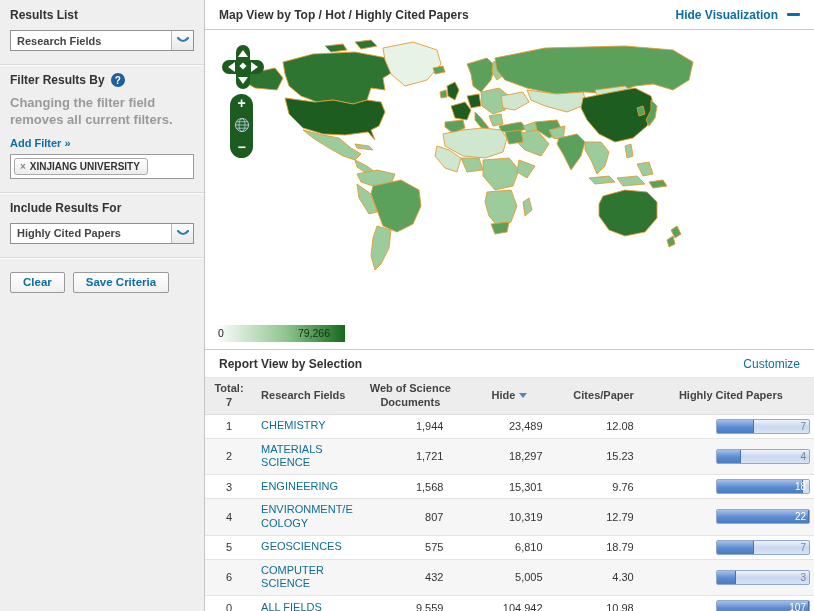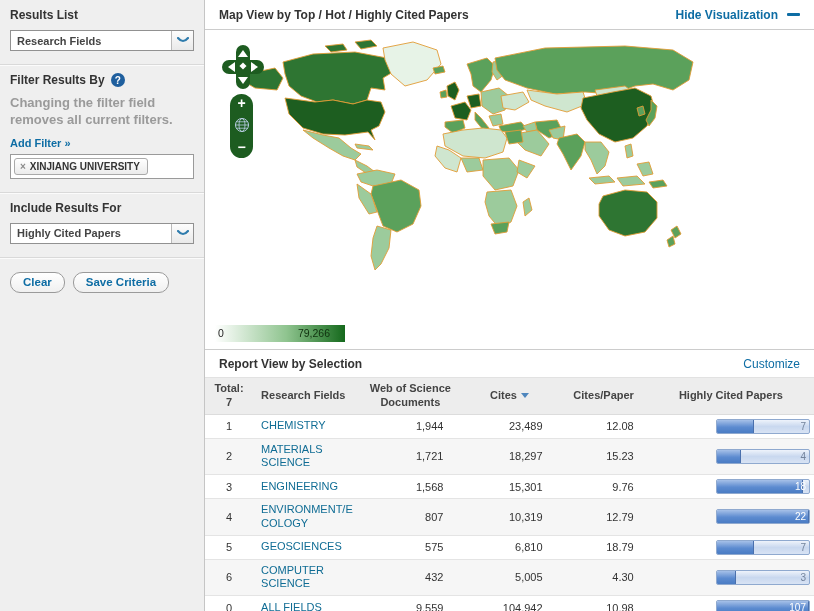--- a/index.html
+++ b/index.html
@@ -14,21 +14,21 @@
   .selectbox { height:21px; background:#fff; border:1px solid #919191; display:flex; align-items:center; justify-content:space-between; cursor:pointer; }
   .selectbox .sel-label { font-size:11px; font-weight:bold; color:#444; padding-left:6px; white-space:nowrap; }
   .sel-chev { width:22px; height:19px; border-left:1px solid #b9b9b9; background:linear-gradient(#fdfdfd,#e9e9e9); display:flex; align-items:center; justify-content:center; }
   .help-icon { width:14px; height:14px; border-radius:50%; background:#1f5f9e; color:#fff; font-size:10px; font-weight:bold; display:inline-flex; align-items:center; justify-content:center; cursor:pointer; }
   .sb-note { font-size:13px; font-weight:bold; color:#9a9a9a; line-height:1.3; padding-bottom:7px; }
   .add-filter { font-size:11px; font-weight:bold; color:var(--link-blue,#0e6da4); text-decoration:none; display:inline-block; padding-bottom:5px; cursor:pointer; }
   .filter-box { background:#fff; border:1px solid #9a9a9a; padding:3px; min-height:25px; }
   .filter-tag { display:inline-flex; align-items:center; gap:4px; border:1px solid #aaa; border-radius:3px; background:linear-gradient(#ffffff,#ececec); padding:2px 7px 2px 5px; font-size:10px; font-weight:bold; color:#333; white-space:nowrap; cursor:pointer; }
   .tag-x { color:#8a8a8a; font-size:10px; font-weight:bold; cursor:pointer; }
   .btn-row { display:flex; gap:8px; padding:14px 10px; }
-  .sb-btn { background:linear-gradient(#ffffff,#f0f0f0); border:1px solid #9a9a9a; border-radius:10px; color:var(--link-blue,#0e6da4); font-weight:bold; font-size:11.5px; font-family:"Liberation Sans",sans-serif; padding:3px 12px 4px 12px; cursor:pointer; }
+  .sb-btn { background:linear-gradient(#ffffff,#f0f0f0); border:1px solid #9a9a9a; border-radius:2px; color:var(--link-blue,#0e6da4); font-weight:bold; font-size:11.5px; font-family:"Liberation Sans",sans-serif; padding:3px 12px 4px 12px; cursor:pointer; }
 
   
   .main { flex:1; background:#fff; display:flex; flex-direction:column; }
   .map-header { height:30px; min-height:30px; border-bottom:1px solid #ccc; display:flex; justify-content:space-between; align-items:center; padding:0 14px; }
   .map-title { font-weight:bold; font-size:12px; color:#333; }
   .hide-link { color:var(--link-blue,#0e6da4); font-weight:bold; font-size:12px; text-decoration:none; display:flex; align-items:center; gap:9px; cursor:pointer; }
   .minus-glyph { width:13px; height:3px; background:var(--link-blue,#0e6da4); border-radius:1px; display:inline-block; }
 
   .map-area { position:relative; height:320px; min-height:320px; border-bottom:1px solid #ccc; overflow:hidden; }
   .world { position:absolute; left:0; top:4px; }
@@ -246,21 +246,21 @@
       </colgroup>
       <thead>
         <tr>
           <th class="th-rank">
             <div>Total:</div>
             <div>7</div>
           </th>
           <th class="th-field">Research Fields</th>
           <th class="th-center">Web of Science Documents</th>
           <th class="th-center th-cites">
-            <span>Cites</span><span class="sort-tri"></span>
+            <span>Hide</span><span class="sort-tri"></span>
           </th>
           <th class="th-center">Cites/Paper</th>
           <th class="th-center">Highly Cited Papers</th>
         </tr>
       </thead>
       <tbody>
   <tr>
     <td class="r-rank">1</td>
     <td class="r-fieldcell"><a class="r-field">CHEMISTRY</a></td>
     <td class="r-docs">1,944</td>

